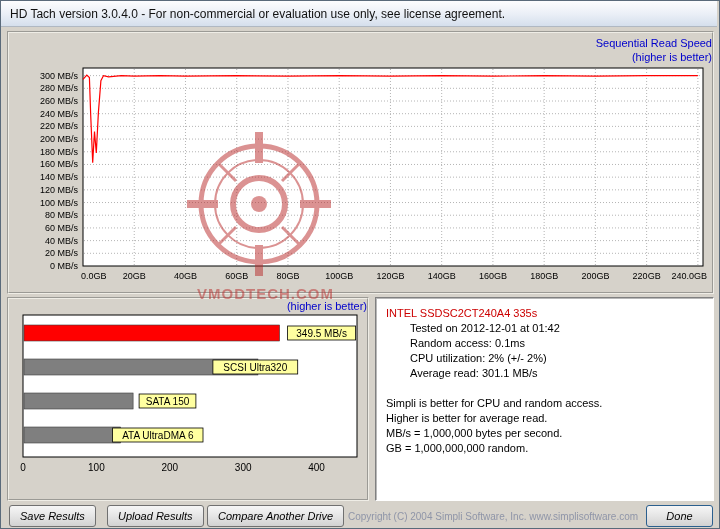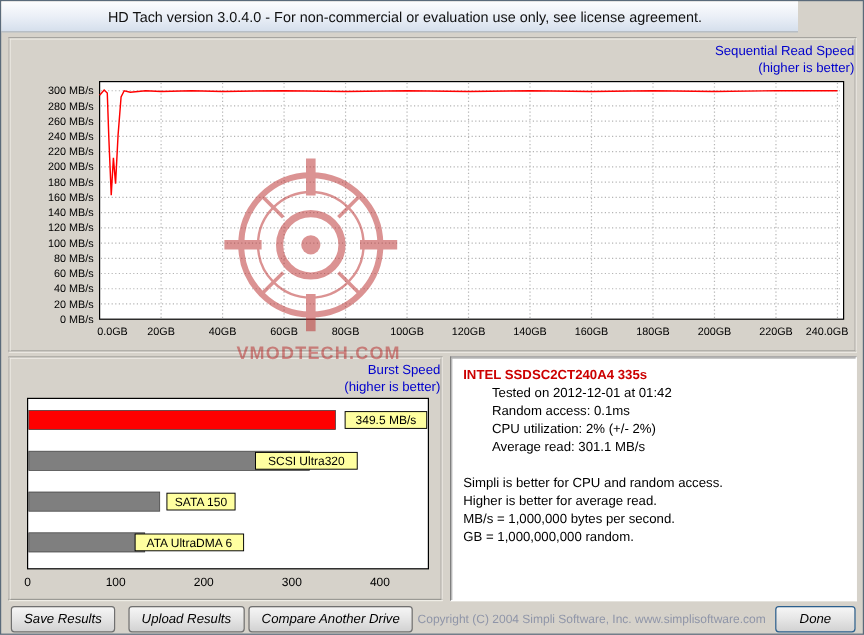--- a/index.html
+++ b/index.html
@@ -5,42 +5,42 @@
   *{box-sizing:border-box;margin:0;padding:0}
   html,body{width:720px;height:529px}
   body{
     font-family:"Liberation Sans",sans-serif;
     background:#d6d2ca;
     position:relative;
     overflow:hidden;
     border:1px solid #5a6a7a;
   }
   .titlebar{
-    position:absolute;left:0;top:0;width:664px;height:26px;
+    position:absolute;left:0;top:0;width:716px;height:26px;
     background:linear-gradient(#fdfdfe,#e9eef6 55%,#d5dfec);
     border-bottom:1px solid #b0b8c2;
-    display:flex;align-items:center;padding-left:9px;justify-content:center;
+    display:flex;align-items:center;padding-left:9px;
   }
   .titlebar span{font-size:12px;color:#111}
   .panel{
     position:absolute;background:#d6d2ca;
     border:2px groove #efede6;
   }
   .panel.seq{left:6px;top:30px;width:707px;height:263px}
   .panel.burst{left:6px;top:296px;width:362px;height:204px}
   .chart-title,.chart-sub{color:#0000cc;font-size:11px;text-align:right;line-height:14px}
   .chart-title{margin-top:3px}
   .info{
     position:absolute;left:374px;top:296px;width:339px;height:204px;
     background:#ffffff;
     border:1px solid;border-color:#808080 #ffffff #ffffff #808080;
     box-shadow:inset 1px 1px 0 #b8b8b8;
     padding:8px 10px;font-size:11px;line-height:15px;color:#000;
   }
-  .info .drive{color:#cc0000;font-weight:bold}
+  .info .drive{color:#cc0000;font-weight:normal}
   .info-line{color:#000}
   .info-line.indent{margin-left:24px}
   .watermark{
     position:absolute;left:183px;top:128px;width:150px;
     text-align:right;opacity:0.5;pointer-events:none;z-index:6;
   }
   .wm-text{color:#b82828;font-weight:bold;font-size:15px;letter-spacing:1px;margin-top:2px}
   .btn{
     position:absolute;top:504px;height:22px;font-size:11px;
     font-family:"Liberation Sans",sans-serif;
@@ -124,21 +124,20 @@
       <text x="586.396694214876" y="215" text-anchor="middle" font-size="9px" fill="#000">200GB</text>
       <line x1="637.6363636363636" y1="5" x2="637.6363636363636" y2="201" stroke="#b4b4b4" stroke-dasharray="1,2"></line>
       <text x="637.6363636363636" y="215" text-anchor="middle" font-size="9px" fill="#000">220GB</text>
       <line x1="688.8760330578513" y1="5" x2="688.8760330578513" y2="201" stroke="#b4b4b4" stroke-dasharray="1,2"></line>
       <text x="698" y="215" text-anchor="end" font-size="9px" fill="#000">240.0GB</text>
       <polyline points="74.0,15.4 77.8,11.0 80.4,13.5 81.7,51.0 83.7,98.6 85.5,67.5 87.3,89.0 89.4,48.4 91.9,16.7 94.5,11.6 99.6,12.9 112.4,11.6 125.2,12.2 150.9,11.6 176.5,12.2 227.7,11.6 279.0,12.2 330.2,11.6 381.4,12.2 432.7,11.6 483.9,12.2 535.2,11.6 586.4,12.2 637.6,11.6 688.9,11.6" fill="none" stroke="#ff0000" stroke-width="1.2"></polyline>
     </svg>
 </div>
 
 <div class="panel burst">
-  <div class="chart-title">Burst Speed</div>
   <div class="chart-sub">(higher is better)</div>
   <svg id="burst-svg" width="356" height="170">
       <rect x="14" y="2" width="334" height="142" fill="#ffffff" stroke="#000000" stroke-width="1"></rect>
       <rect x="15" y="12" width="255.6" height="16" fill="#ff0000" stroke="#3c3c3c" stroke-width="0.6"></rect>
       <rect x="278.6" y="13" width="68.0" height="14" fill="#ffffa0" stroke="#000" stroke-width="0.8"></rect>
       <text x="312.6" y="23.5" text-anchor="middle" font-size="10px" fill="#000">349.5 MB/s</text>
       <rect x="15" y="46" width="233.9" height="16" fill="#7f7f7f" stroke="#3c3c3c" stroke-width="0.6"></rect>
       <rect x="203.9" y="47" width="84.8" height="14" fill="#ffffa0" stroke="#000" stroke-width="0.8"></rect>
       <text x="246.3" y="57.5" text-anchor="middle" font-size="10px" fill="#000">SCSI Ultra320</text>
       <rect x="15" y="80" width="109.1" height="16" fill="#7f7f7f" stroke="#3c3c3c" stroke-width="0.6"></rect>

